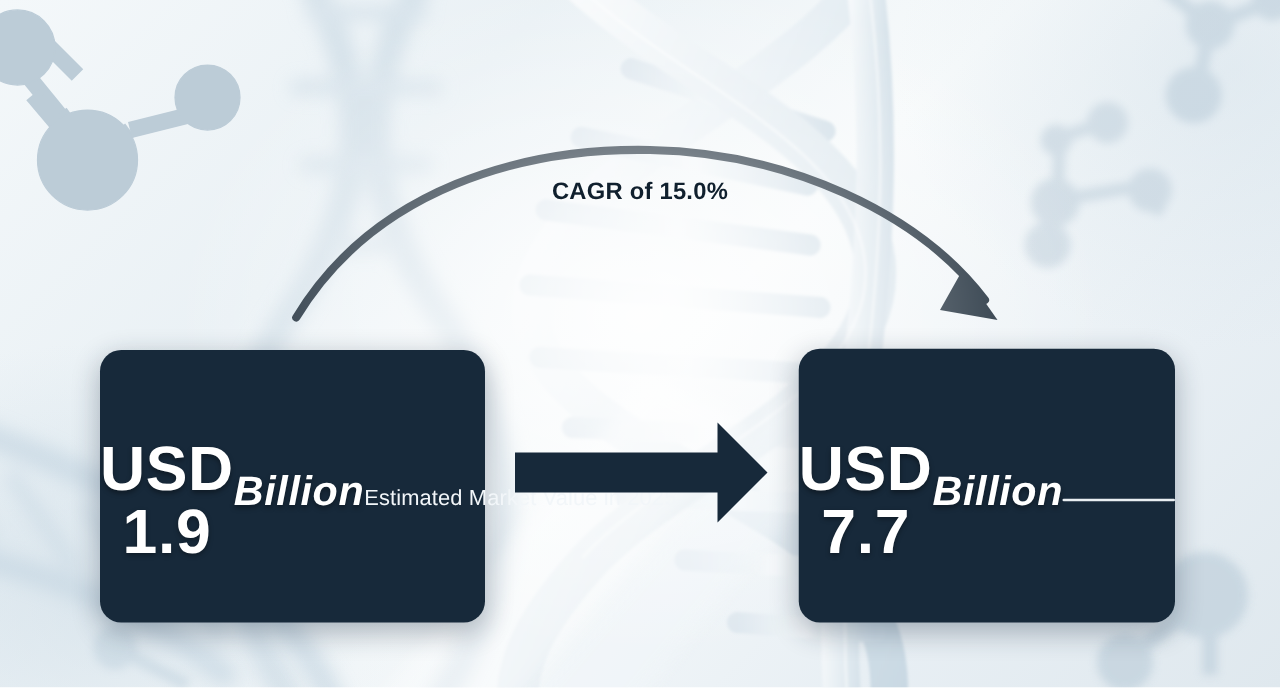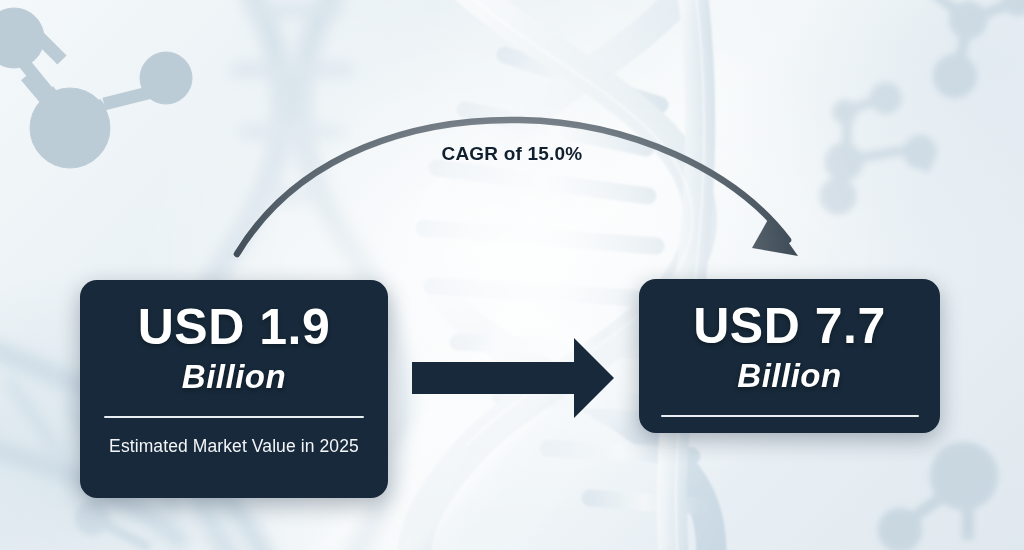--- a/index.html
+++ b/index.html
@@ -38,27 +38,27 @@
       radial-gradient(ellipse 380px 320px at 96% 10%, rgba(206,221,231,0.40) 0%, rgba(206,221,231,0) 70%);
   }
 
   
   .card {
     position: absolute;
     background: #17293a;
     border-radius: 17px;
     box-shadow: 0 7px 22px rgba(20,40,60,0.33);
     display: flex;
-    flex-direction: column;
+    flex-direction: row;
     align-items: center;
     justify-content: flex-start;
     box-sizing: border-box;
   }
   #card-left  { left: 80px;  top: 280px; width: 308px; height: 218px; }
-  #card-right { left: 639px; top: 279px; width: 301px; height: 154px; }
+  #card-right { left: 639px; top: 279px; width: 301px; height: 219px; }
 
   .card-amount {
     color: #ffffff;
     font-weight: bold;
     font-size: 50px;
     line-height: 1.00;
     letter-spacing: 0.5px;
     text-align: center;
     text-shadow: 0 2px 4px rgba(0,0,0,0.35);
     margin-top: 22px;

